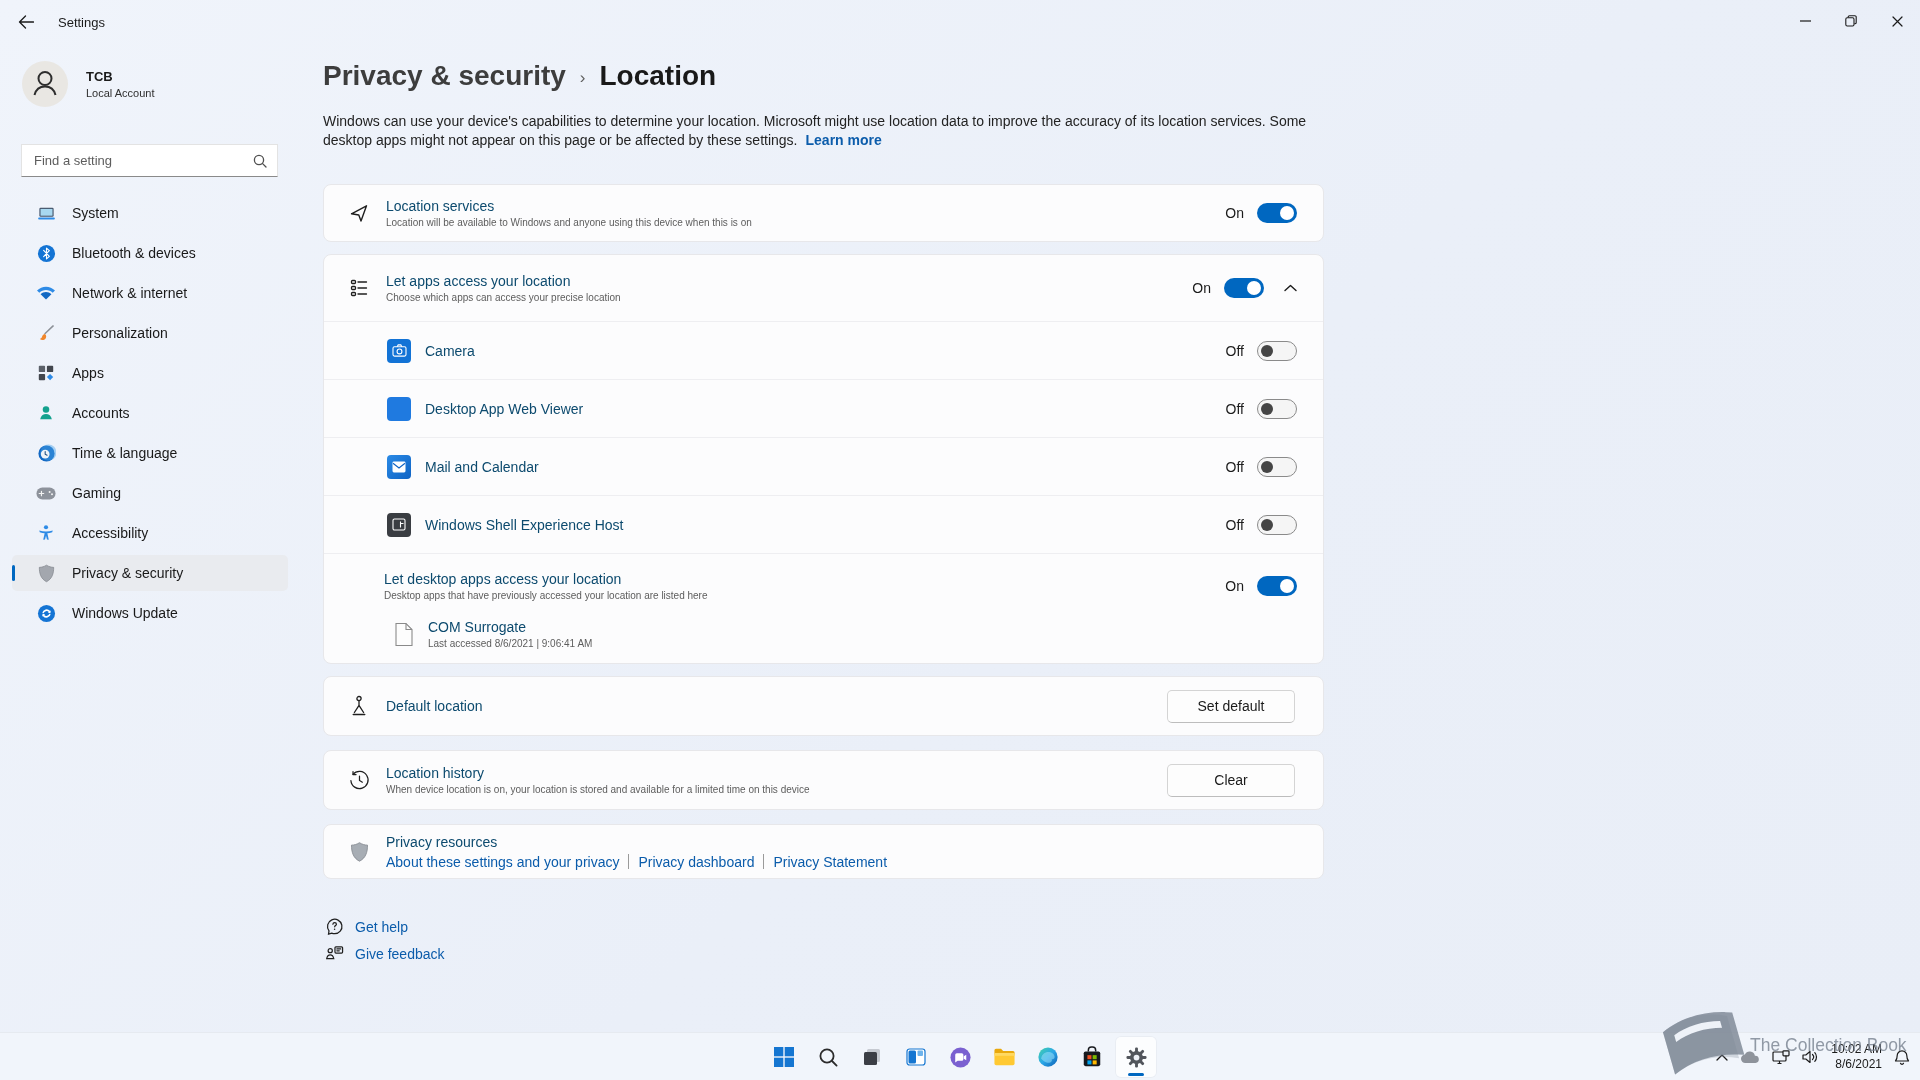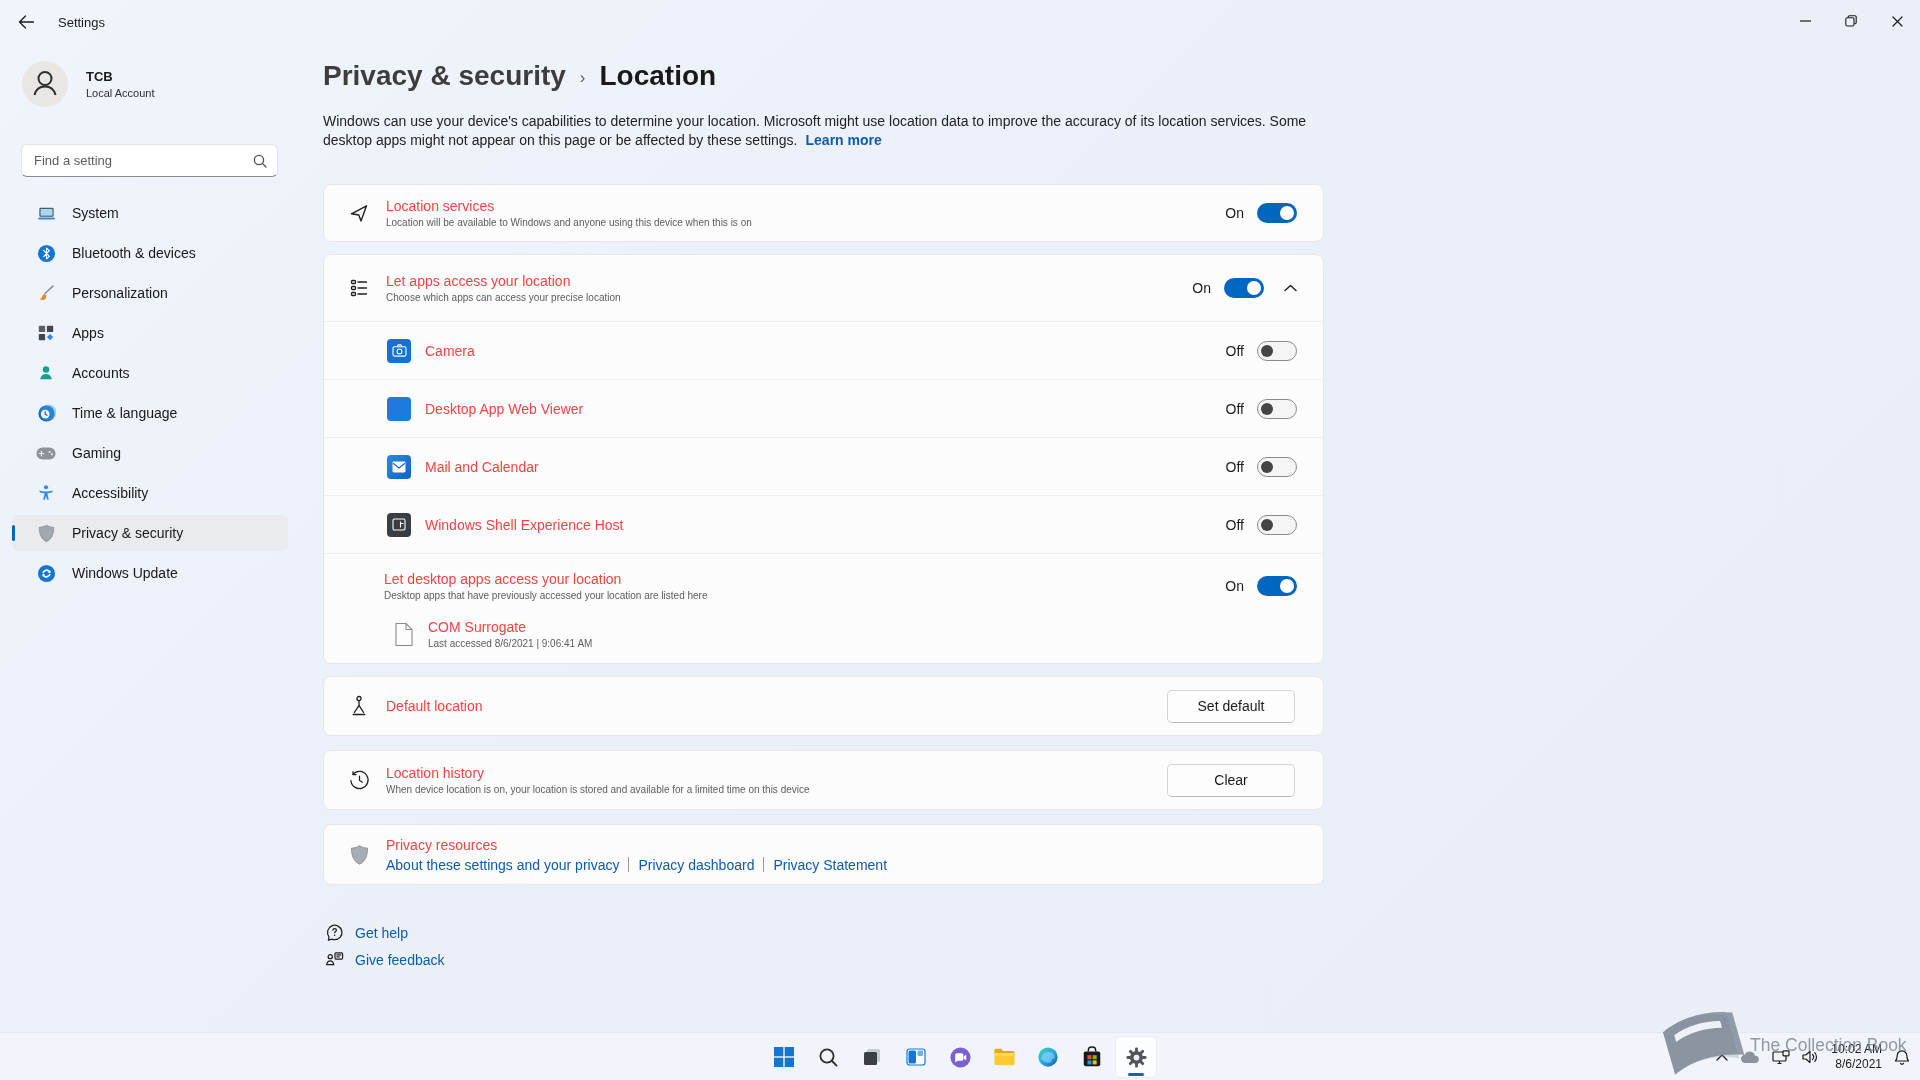--- a/index.html
+++ b/index.html
@@ -18,21 +18,21 @@
   .win-controls{position:absolute;right:0;top:0;height:44px;display:flex;}
   .win-btn{width:46px;height:42px;display:flex;align-items:center;justify-content:center;cursor:pointer;}
 
   
   .sidebar{position:absolute;top:44px;left:0;width:300px;bottom:48px;}
   .account{display:flex;align-items:center;margin:17px 0 0 22px;cursor:pointer;}
   .avatar{width:46px;height:46px;border-radius:50%;background:#e9e7e3;display:flex;align-items:center;justify-content:center;overflow:hidden;}
   .acc-text{margin-left:18px;}
   .acc-name{font-size:13px;font-weight:700;}
   .acc-type{font-size:11px;margin-top:3px;color:#2f2f2f;}
-  .search-box{margin:37px 0 0 21px;width:257px;height:33px;background:#ffffff;border:1px solid #e3e3e3;border-bottom:1px solid #8a8a8a;border-radius:6px;display:flex;align-items:center;padding:0 10px 0 12px;}
+  .search-box{margin:37px 0 0 21px;width:257px;height:33px;background:#ffffff;border:1px solid #e3e3e3;border-bottom:1px solid #8a8a8a;border-radius:0;display:flex;align-items:center;padding:0 10px 0 12px;}
   .search-box input{flex:1;border:none;outline:none;background:transparent;font-size:13px;font-family:inherit;color:#1b1b1b;}
   .search-box input::placeholder{color:#5d5d5d;}
   .nav{margin-top:18px;}
   .nav-item{position:relative;display:flex;align-items:center;height:36px;margin:4px 12px 0 12px;border-radius:5px;padding-left:24px;cursor:pointer;}
   .nav-item:first-child{margin-top:0;}
   .nav-item.selected{background:#e9ebef;}
   .nav-ind{display:none;position:absolute;left:0;top:10px;width:3px;height:16px;border-radius:2px;background:#0067c0;}
   .nav-item.selected .nav-ind{display:block;}
   .nav-ico{width:20px;height:20px;display:flex;align-items:center;justify-content:center;}
   .nav-label{margin-left:16px;font-size:14px;color:#191919;}
@@ -43,24 +43,24 @@
   .bc-parent{font-size:28px;font-weight:600;color:#3d3d3d;cursor:pointer;}
   .bc-sep{font-size:17px;color:#5f5f5f;margin:4px 14px 0 14px;}
   .bc-current{font-size:28px;font-weight:600;color:#191919;}
   .intro{margin-top:20px;font-size:14px;line-height:19px;color:#232323;}
   .learn-more{color:#0b5cab;font-weight:600;margin-left:8px;cursor:pointer;text-decoration:none;}
 
   .card{background:#fcfcfd;border:1px solid #e7e7ea;border-radius:8px;overflow:hidden;}
   .mt34{margin-top:34px;} .mt12{margin-top:12px;} .mt14{margin-top:14px;}
   .row{display:flex;align-items:center;padding:0 18px 0 22px;}
   .row + .row{border-top:1px solid #eeeef1;}
-  .h56{height:56px;} .h66{height:66px;} .h58{height:58px;} .h64{height:64px;} .h60{height:59px;}
+  .h56{height:56px;} .h66{height:66px;} .h58{height:58px;} .h64{height:64px;} .h60{height:53px;}
   .row-ico{width:26px;display:flex;justify-content:center;}
   .row-text{flex:1;margin-left:14px;min-width:0;}
-  .row-title{font-size:14px;color:#ef4444;}
+  .row-title{font-size:14px;color:#0c4a6e;}
   .row-sub{font-size:10px;color:#5d5d5d;margin-top:3px;}
   .state{display:flex;align-items:center;margin-right:8px;}
   .state-label{font-size:14px;margin-right:13px;}
   .tgl{width:40px;height:20px;border-radius:10px;position:relative;cursor:pointer;flex:0 0 auto;}
   .tgl.on{background:#0067c0;}
   .tgl.on::after{content:"";position:absolute;right:3px;top:3px;width:14px;height:14px;border-radius:50%;background:#ffffff;}
   .tgl.off{background:#f5f5f5;border:1px solid #8a8a8a;}
   .tgl.off::after{content:"";position:absolute;left:3px;top:3px;width:12px;height:12px;border-radius:50%;background:#454545;}
   .expander{margin-left:20px;cursor:pointer;display:flex;align-items:center;}
   .indent{padding-left:63px;}
@@ -165,20 +165,30 @@
         <svg width="19" height="19" viewBox="0 0 20 20">
             <circle cx="10" cy="10" r="9" fill="#1474d4"></circle>
             <path d="M7 6.8 13 13l-3 2.6V4.4L13 7 7 13.2" fill="none" stroke="#fff" stroke-width="1.2" stroke-linejoin="round" stroke-linecap="round"></path>
           </svg>
       </span>
       <span class="nav-label">Bluetooth &amp; devices</span>
     </div>
     <div class="nav-item">
 
       <span class="nav-ico">
+        <svg width="20" height="16" viewBox="0 0 20 16">
+            <path d="M1 5.5C3.6 3 6.6 1.7 10 1.7S16.4 3 19 5.5l-2.3 2.3C14.8 6 12.5 5 10 5S5.2 6 3.3 7.8Z" fill="#2e8be6"></path>
+            <path d="M4.6 9.2C6.1 7.8 7.9 7 10 7s3.9.8 5.4 2.2L10 14.6Z" fill="#1268c3"></path>
+          </svg>
+      </span>
+      <span class="nav-label">Network &amp; internet</span>
+    </div>
+    <div class="nav-item">
+
+      <span class="nav-ico">
         <svg width="19" height="19" viewBox="0 0 20 20">
             <path d="M17.5 2.5 8.5 11l-1-1 8.6-8.4c.5-.4 1.3-.4 1.6.2.2.4.1.9-.2 1.2Z" fill="#8c9097"></path>
             <path d="M8.3 10.6c-1.6.3-2.6 1.3-3 2.9-.3 1.2-.9 1.9-2.3 2.2 1.6 1.5 4.6 1.4 5.9-.3.9-1.1 1-2.6.4-3.8Z" fill="#f0862b"></path>
           </svg>
       </span>
       <span class="nav-label">Personalization</span>
     </div>
     <div class="nav-item">
 
       <span class="nav-ico">

